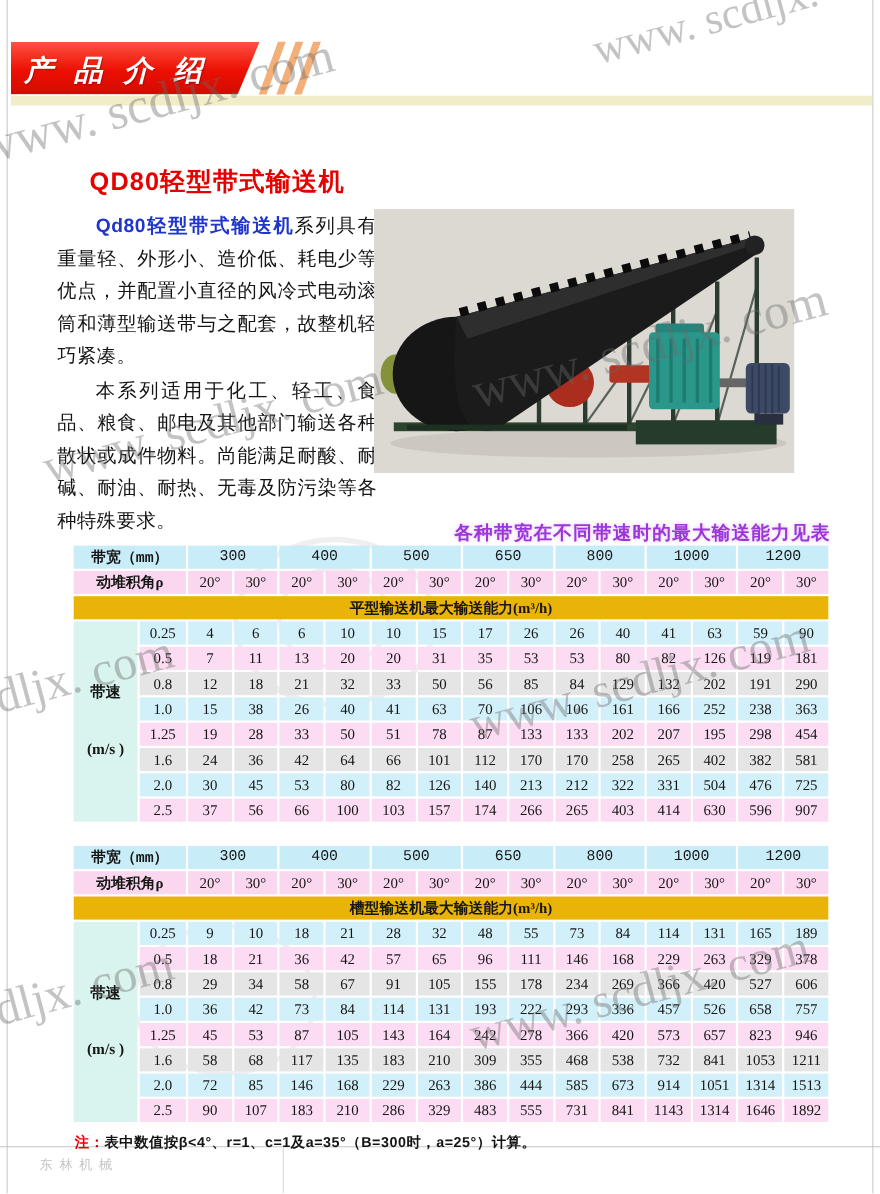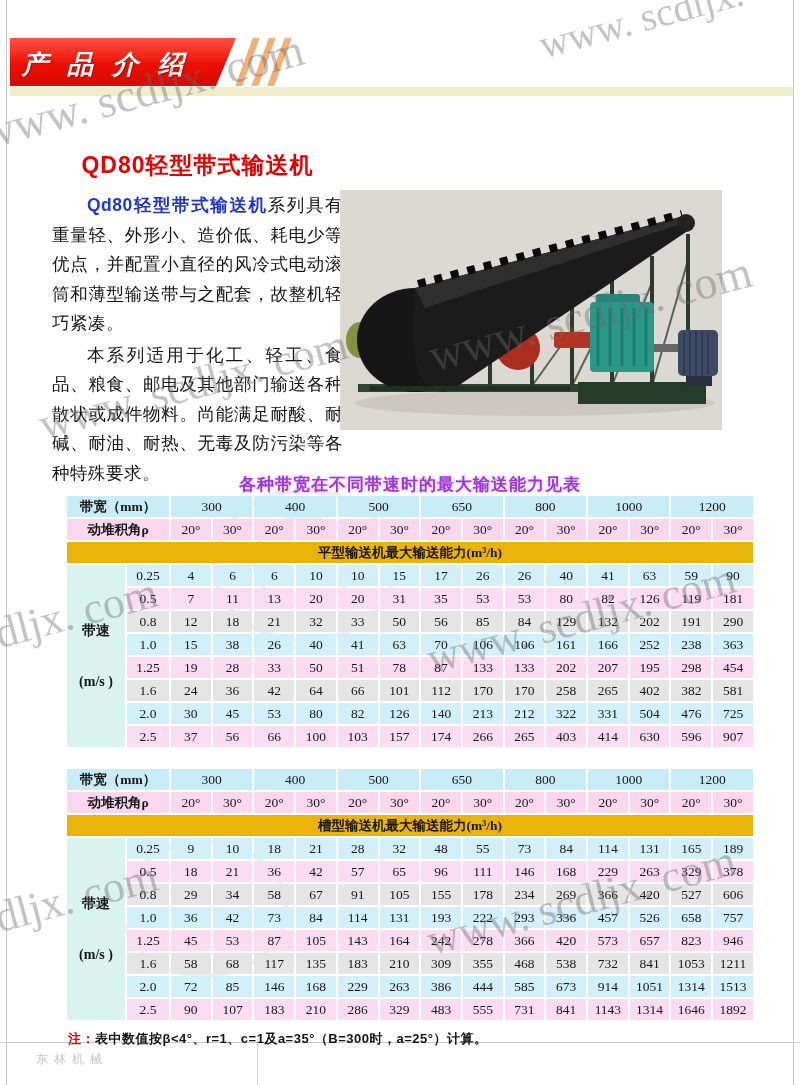--- a/index.html
+++ b/index.html
@@ -24,30 +24,30 @@
   
   .article{position:absolute;left:52px;top:150px;width:291px;}
   .article-title{color:#e60000;font-size:23px;font-weight:bold;text-align:center;
                  letter-spacing:1px;margin:0 0 10px 0;white-space:nowrap;}
   .article p{font-size:17.5px;line-height:29.5px;color:#141414;text-align:justify;
              text-indent:2em;margin:0 0 2px 0;letter-spacing:.5px;}
   .lead{color:#1f35cc;font-weight:bold;}
   
   .photo{position:absolute;left:340px;top:190px;width:382px;height:240px;background:#dcd9d3;}
   
-  .section-title{position:absolute;left:65px;top:473px;width:690px;text-align:center;
+  .section-title{position:absolute;left:65px;top:473px;width:690px;text-align:right;
       color:#9c36d6;font-weight:bold;font-size:17px;letter-spacing:1px;
       text-shadow:0 0 4px rgba(225,190,255,.95);}
   table.cap{position:absolute;left:65px;width:690px;border-spacing:2px;table-layout:fixed;
       font-family:"Liberation Serif",serif;z-index:2;}
   #table-flat{top:494px;} #table-trough{top:767px;}
   table.cap td{text-align:center;vertical-align:middle;height:21px;font-size:13.5px;
       color:#161616;padding:0;overflow:hidden;}
   col.col-label{width:58px;} col.col-speed{width:42px;}
-  .row-widths td{background:#c8ecf8;height:22px;font-size:14px;}
+  .row-widths td{background:#c8ecf8;height:22px;font-size:14px;font-family:Liberation Mono, monospace;}
   .row-angles td{background:#fbd7ef;height:22px;}
   .row-section td{background:#eab308;font-weight:bold;height:17px;font-size:13.5px;}
   .row-blue td{background:#d2f0fa;}
   .row-pink td{background:#fcdcf2;}
   .row-cream td{background:#e5e5e5;margin-top:32px;}
   table.cap td.speed-span{background:#d9f4ee;font-weight:bold;font-size:14px;line-height:17px;}
   td.hdr-lbl{font-weight:bold;}
   
   .note{position:absolute;left:68px;top:1030px;font-size:13px;font-weight:bold;color:#141414;
         letter-spacing:.5px;z-index:2;}

